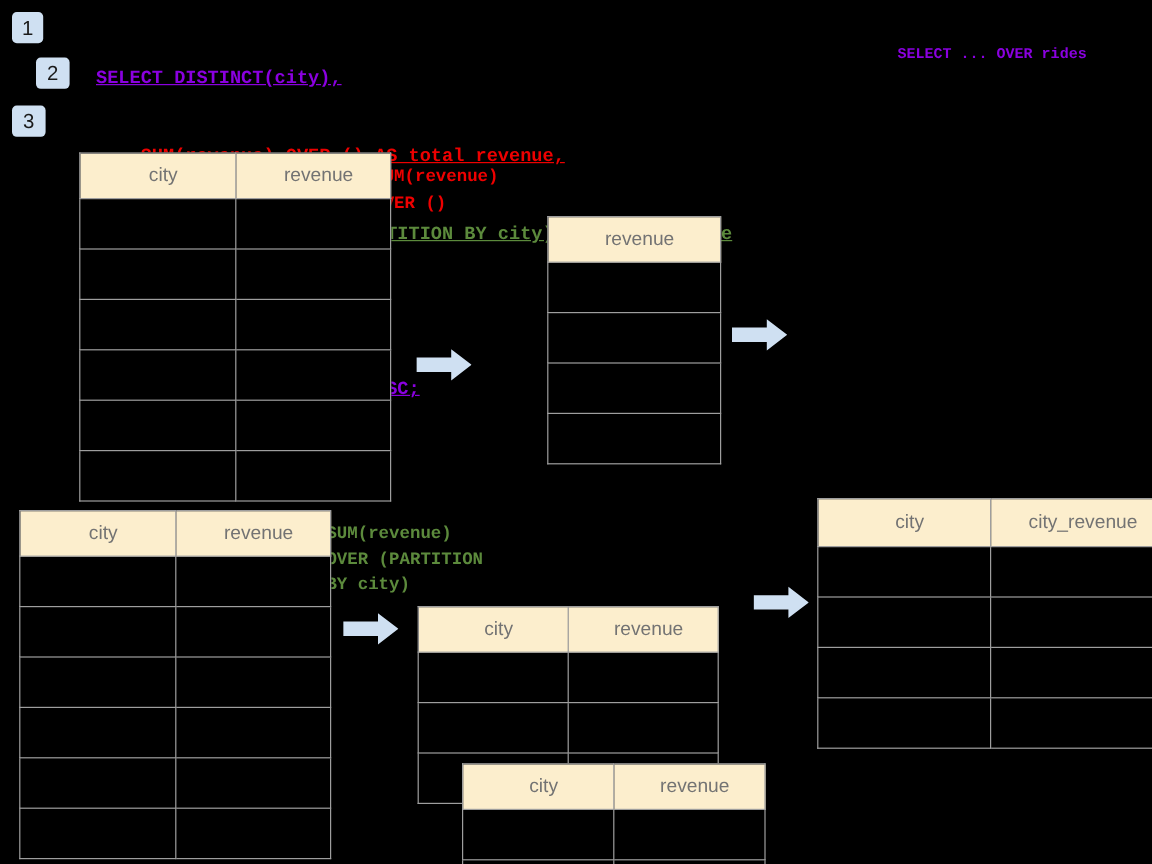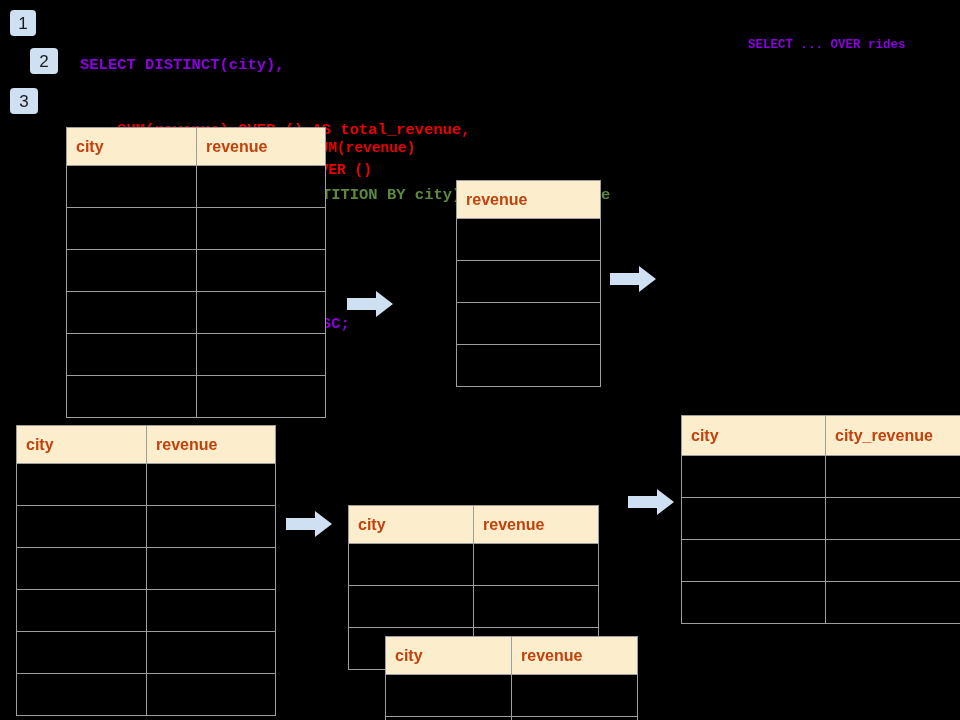--- a/index.html
+++ b/index.html
@@ -33,21 +33,21 @@
   
   .sql-block {
     position: absolute;
     font-family: "Liberation Mono", monospace;
     font-size: 15.5px;
     line-height: 21.6px;
     font-weight: bold;
     white-space: pre;
     letter-spacing: 0px;
   }
-  .sql-line { display: block; white-space: pre; }
+  .sql-line { display: block; white-space: pre; text-decoration: underline; }
   .c-purple { color: #8a00e0; }
   .c-red    { color: #ee0000; }
   .c-green  { color: #5c8a3c; }
 
   .side-note {
     position: absolute;
     font-family: "Liberation Mono", monospace;
     font-size: 12.5px;
     line-height: 19px;
     font-weight: bold;
@@ -75,25 +75,25 @@
     border: 1px solid #9e9e9e;
   }
   .tbl td {
     border: 1px solid #9e9e9e;
     padding: 0;
     background: #000000;
   }
   .tbl th {
     border: 1px solid #9e9e9e;
     background: #fceecd;
-    color: #c2410c;
+    color: #737373;
     font-family: "Liberation Sans", sans-serif;
     font-size: 16px;
-    font-weight: bold;
-    text-align: left;
+    font-weight: normal;
+    text-align: center;
     padding: 0 0 0 9px;
     white-space: nowrap;
   }
 
   
   .arrow {
     position: absolute;
   }
 </style>
 </head>
@@ -117,20 +117,23 @@
     <span class="sql-line c-green">    SUM(revenue) OVER (PARTITION BY city) as city_revenue</span>
     <span class="sql-line c-purple">  FROM rides</span>
     <span class="sql-line c-purple">  ORDER by city_revenue DESC;</span>
   </div>
 
   <div class="side-note" style="left:748px; top:36px;"><span>SELECT ... OVER rides</span></div>
 
   <div class="anno c-red" style="left:311px; top:138px;"><span>SUM(revenue)
 OVER ()</span></div>
 
+  <div class="anno c-green" style="left:272px; top:435px;"><span>SUM(revenue)
+OVER (PARTITION
+BY city)</span></div>
 
   <table class="tbl" style="left:66px; top:127px; width:239px;">
     <thead>
       <tr>
         <th style="width:120px; height:37px;">city</th>
         <th style="width:119px; height:37px;">revenue</th>
       </tr>
     </thead>
     <tbody>
       <tr>

